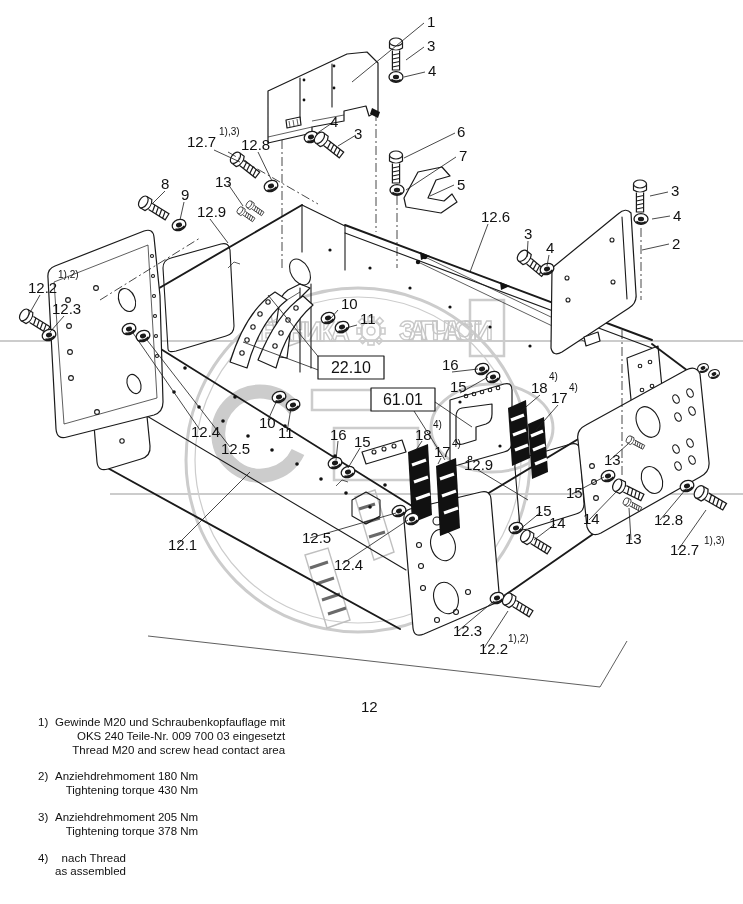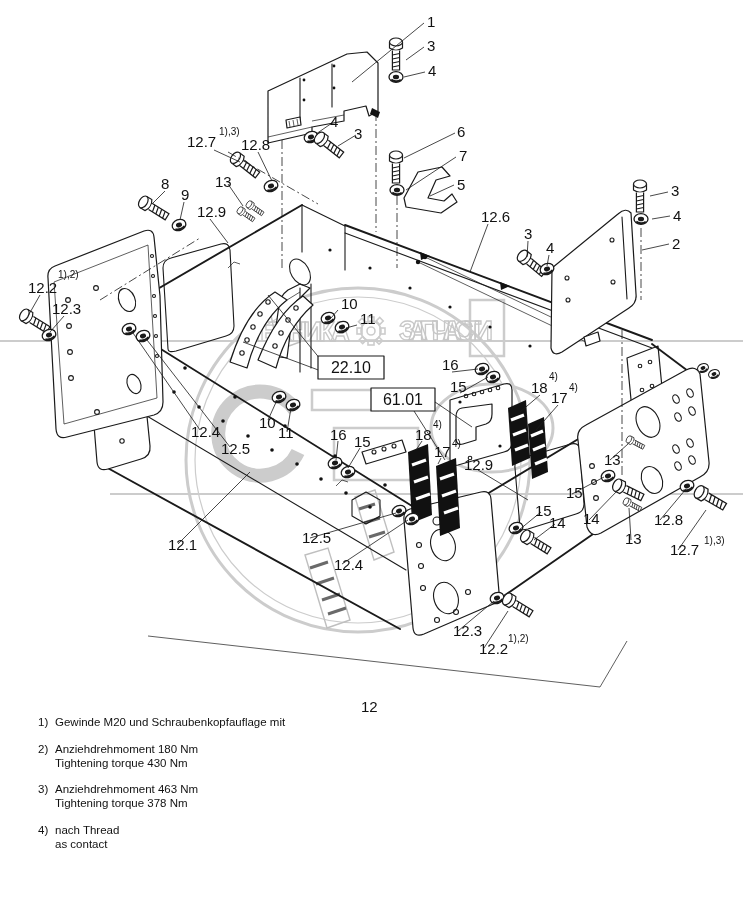--- a/index.html
+++ b/index.html
@@ -17,21 +17,21 @@
   .leader{stroke:#1a1a1a;stroke-width:0.8;fill:none;}
   .dashdot{stroke:#1a1a1a;stroke-width:0.8;fill:none;stroke-dasharray:9 3 2 3;}
   .wm{stroke:#cccccc;fill:none;}
   .blk{fill:#111;stroke:none;}
   .slot{stroke:#ffffff;stroke-width:3.2;fill:none;}
   .gray{stroke:#bfbfbf;fill:none;}
   .footnotes{position:absolute;left:38px;top:716px;width:340px;
         font-size:11.5px;line-height:13.8px;color:#111;}
   .fn{display:flex;margin-bottom:13px;}
   .fn-marker{width:17px;flex:0 0 17px;}
-  .fn-lines div{white-space:nowrap;}
+  .fn-lines div{white-space:nowrap;text-align:right;}
 </style>
 </head>
 <body>
 
 <div id="page">
 
 <svg width="743" height="904" viewBox="0 0 743 904">
   <defs>
     <g id="g-bolt" fill="#ffffff" stroke="#1a1a1a" stroke-width="1.2">
       <path d="M-6.5,-2 L-6.5,4 Q0,8.5 6.5,4 L6.5,-2"></path>
@@ -469,37 +469,39 @@
     <text class="callout" x="361" y="712">12</text>
   </g>
 </svg>
 
   
   <div class="footnotes">
     <div class="fn">
       <span class="fn-marker">1)</span>
       <div class="fn-lines">
         <div>Gewinde M20 und Schraubenkopfauflage mit</div>
+        <div>OKS 240 Teile-Nr. 009 700 03 eingesetzt</div>
+        <div>Thread M20 and screw head contact area</div>
       </div>
     </div>
     <div class="fn">
       <span class="fn-marker">2)</span>
       <div class="fn-lines">
         <div>Anziehdrehmoment 180 Nm</div>
         <div>Tightening torque 430 Nm</div>
       </div>
     </div>
     <div class="fn">
       <span class="fn-marker">3)</span>
       <div class="fn-lines">
-        <div>Anziehdrehmoment 463 Nm</div>
+        <div>Anziehdrehmoment 205 Nm</div>
         <div>Tightening torque 378 Nm</div>
       </div>
     </div>
     <div class="fn">
       <span class="fn-marker">4)</span>
       <div class="fn-lines">
         <div>nach Thread</div>
-        <div>as contact</div>
+        <div>as assembled</div>
       </div>
     </div>
   </div>
 </div>
 
 </body></html>

